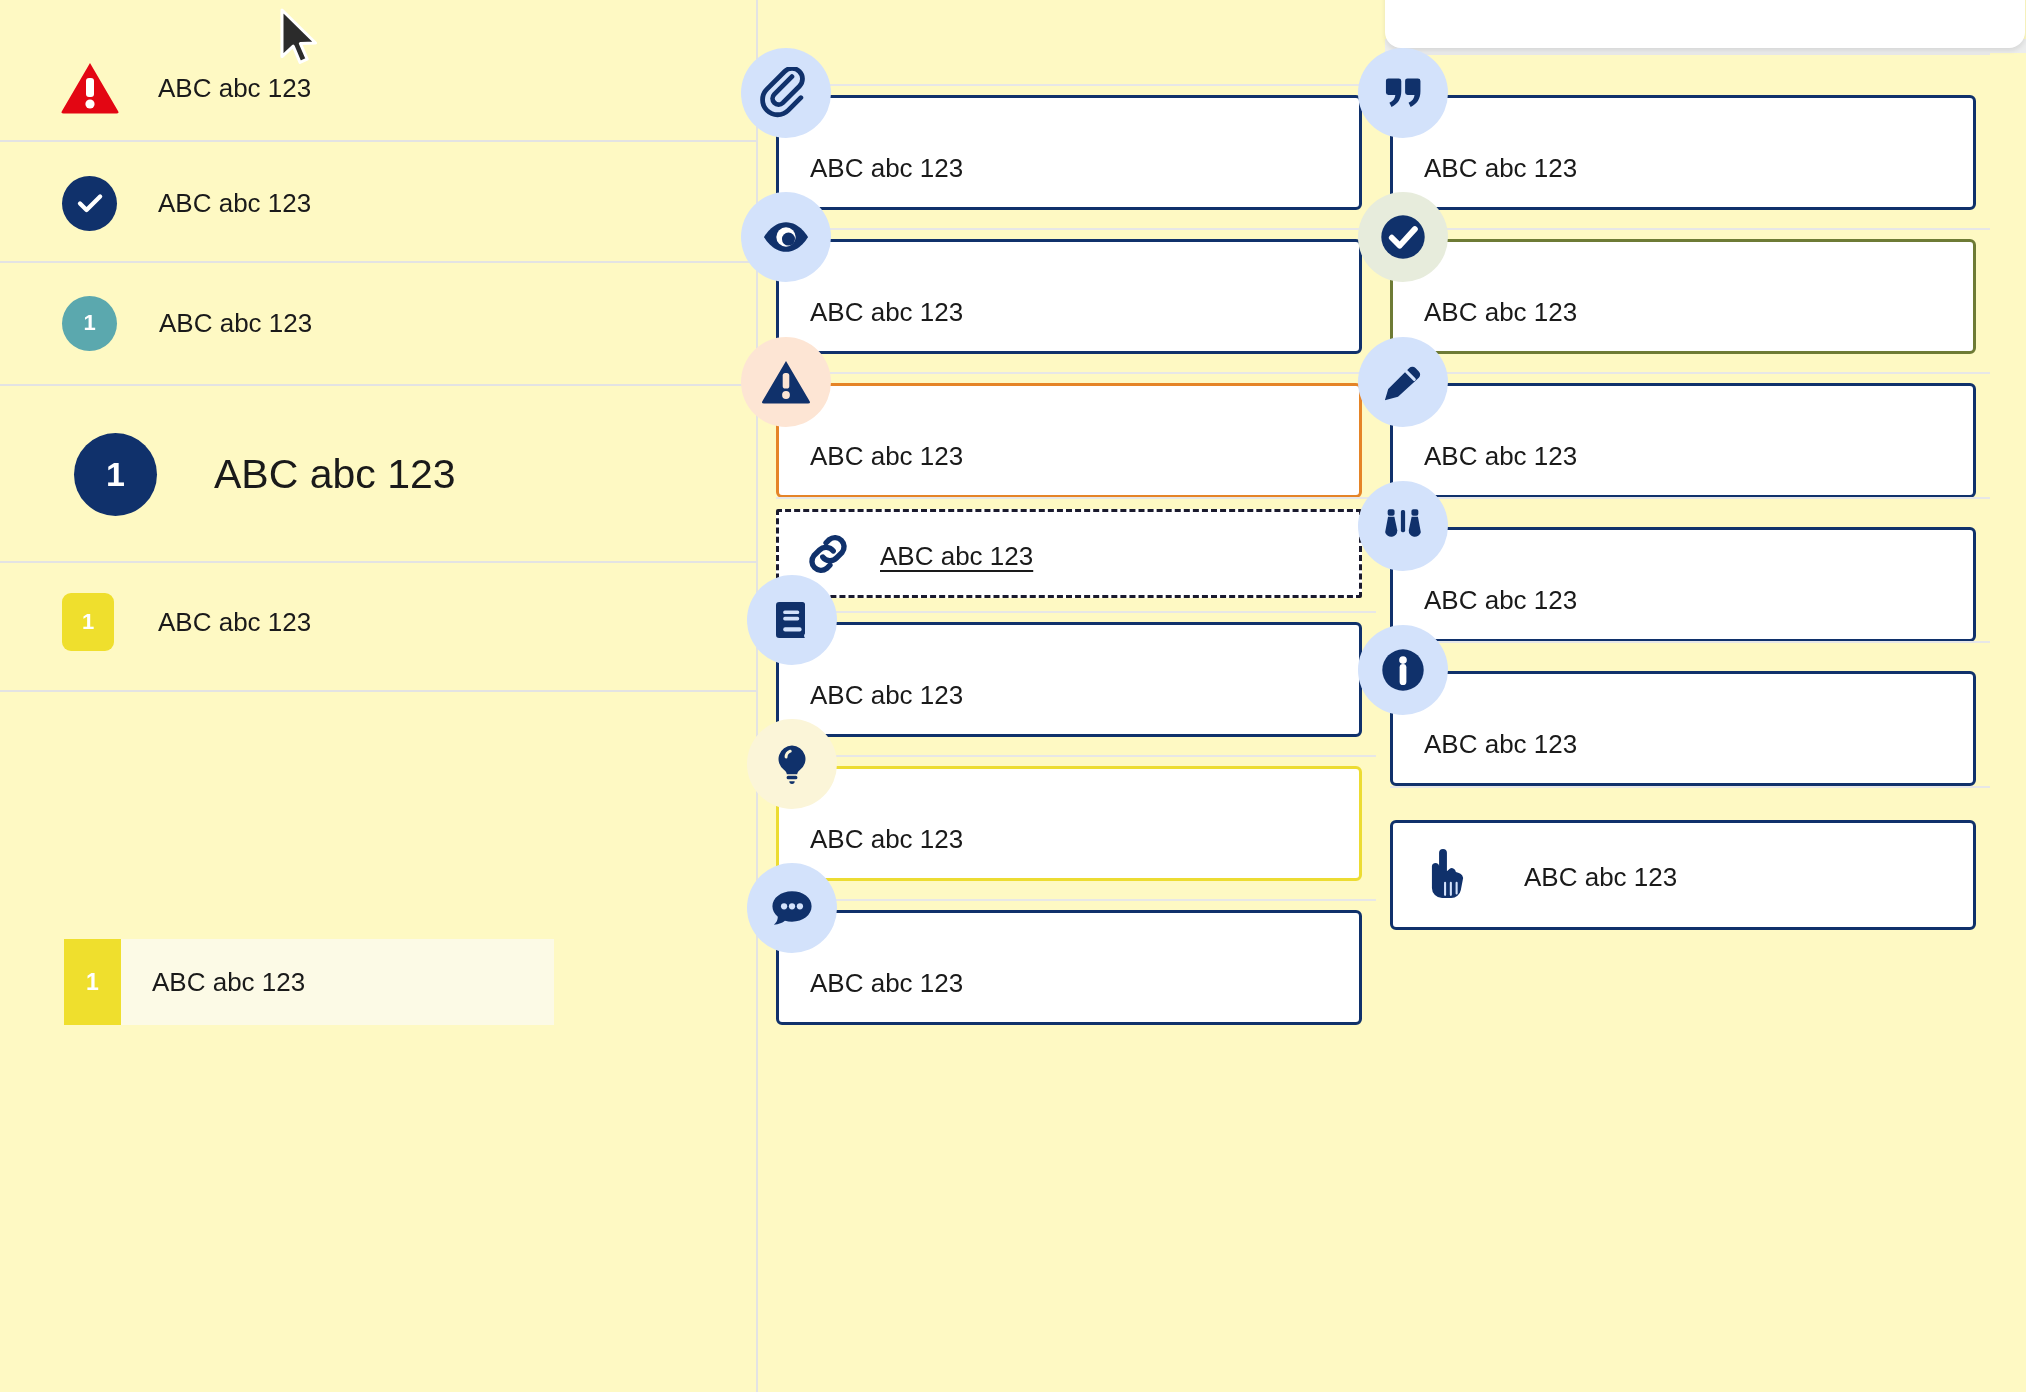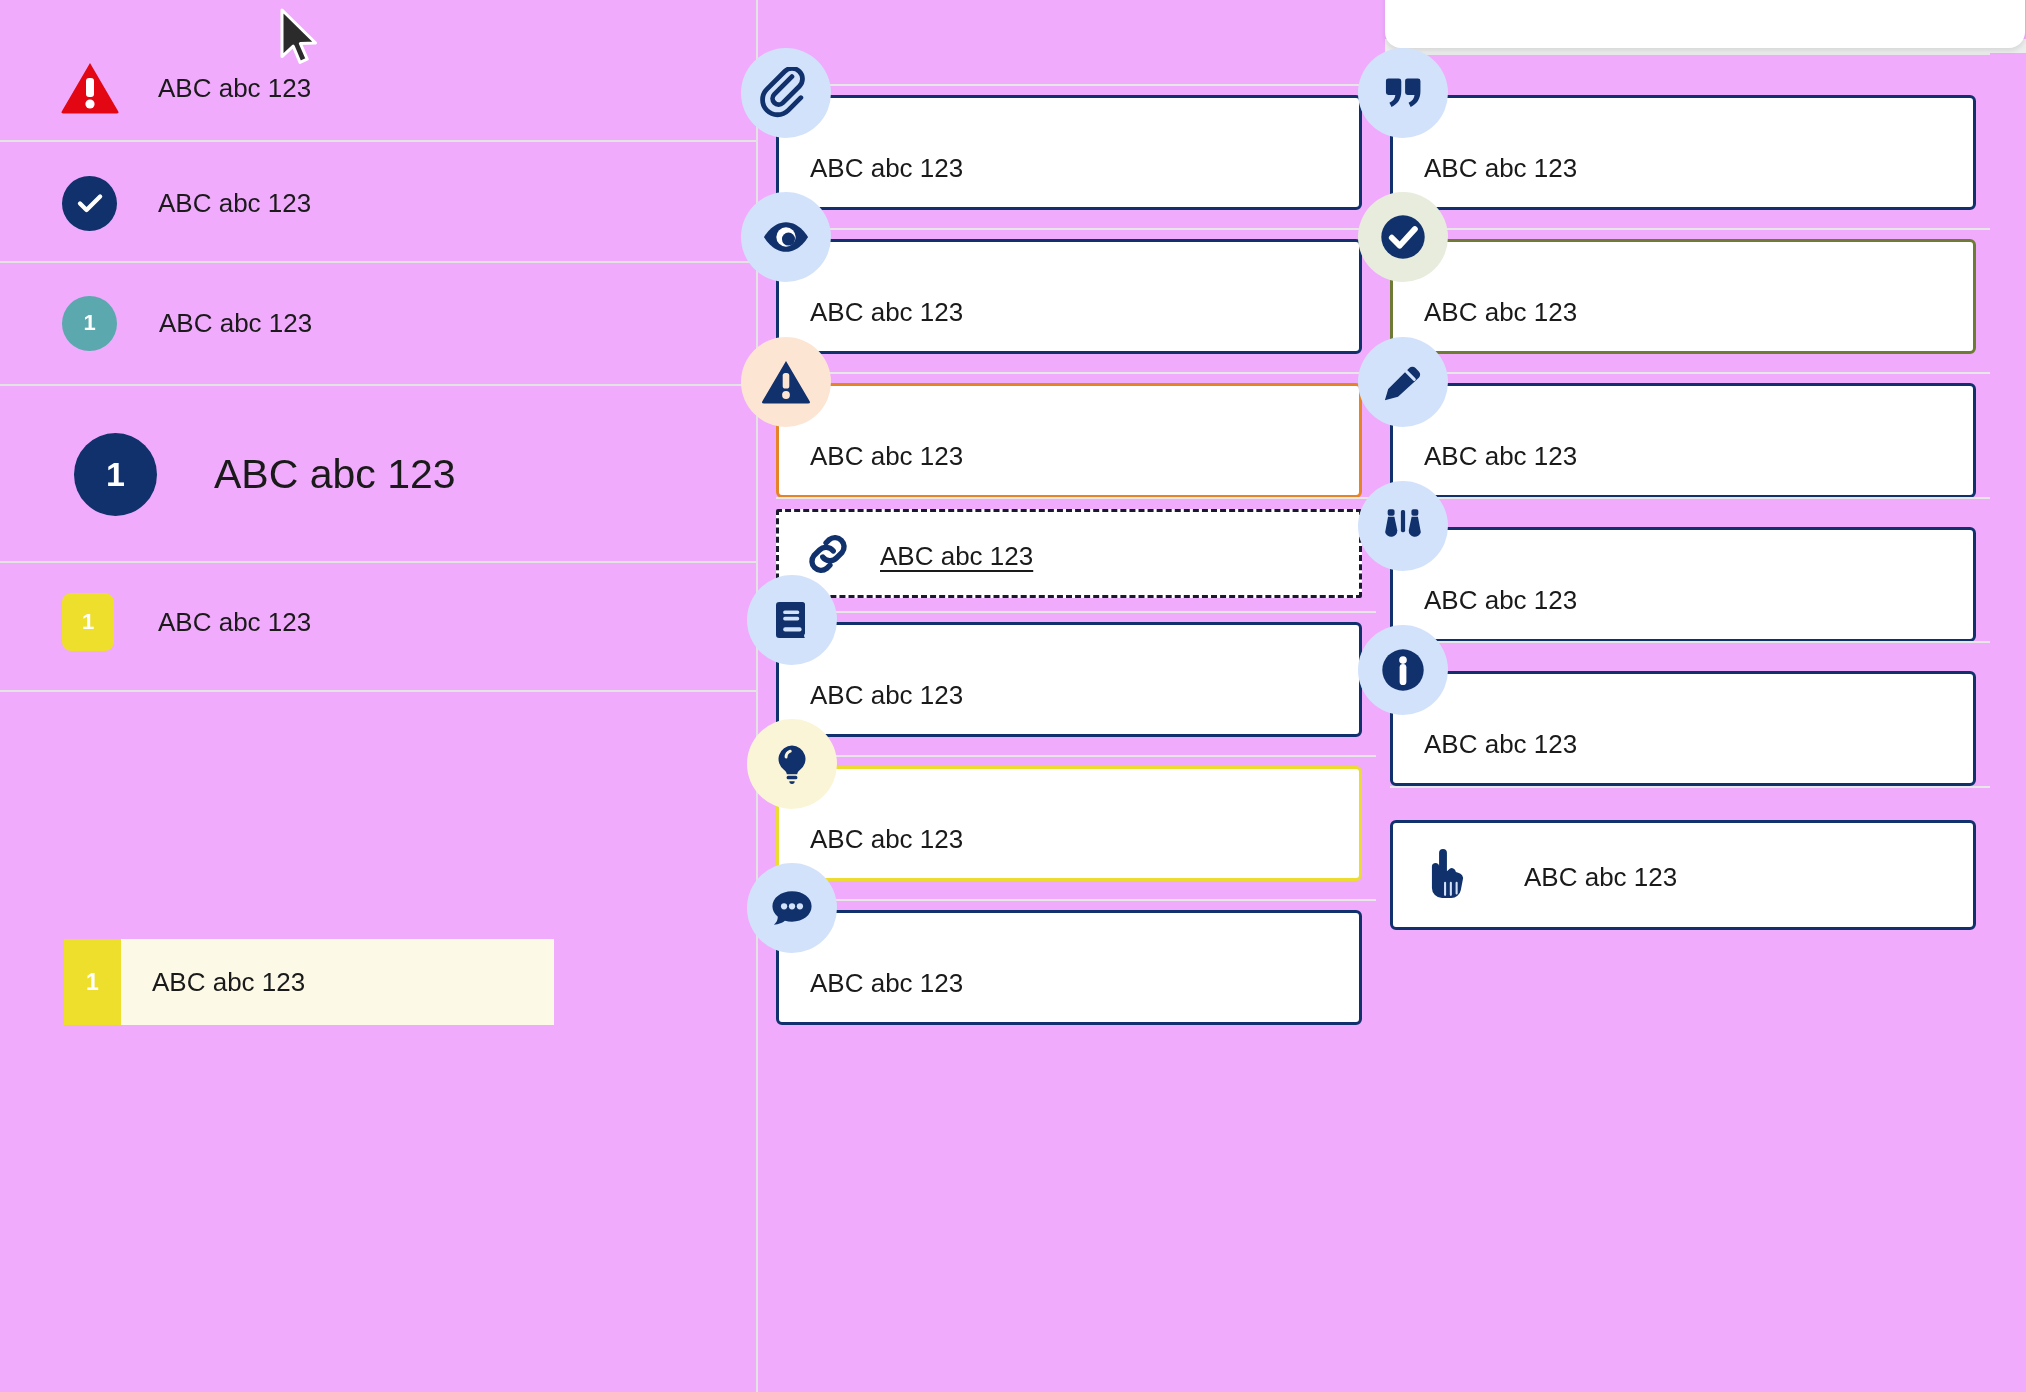--- a/index.html
+++ b/index.html
@@ -7,21 +7,21 @@
   html, body {
     margin: 0; padding: 0;
     background: #ffffff;
     font-family: "Liberation Sans", "DejaVu Sans", sans-serif;
   }
   #stage {
     position: relative;
     width: 2026px;
     height: 1392px;
     overflow: hidden;
-    background: #f0abfc;
+    background: #fef9c3;
   }
 
   
   .top-panel {
     position: absolute;
     left: 1385px;
     top: -62px;
     width: 640px;
     height: 110px;
     background: #ffffff;

